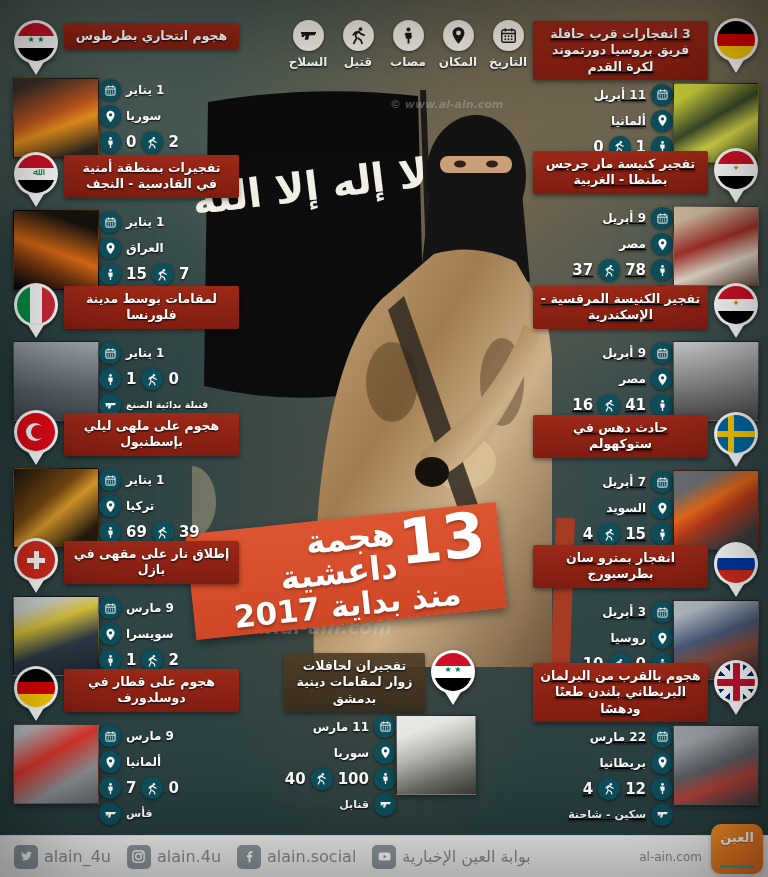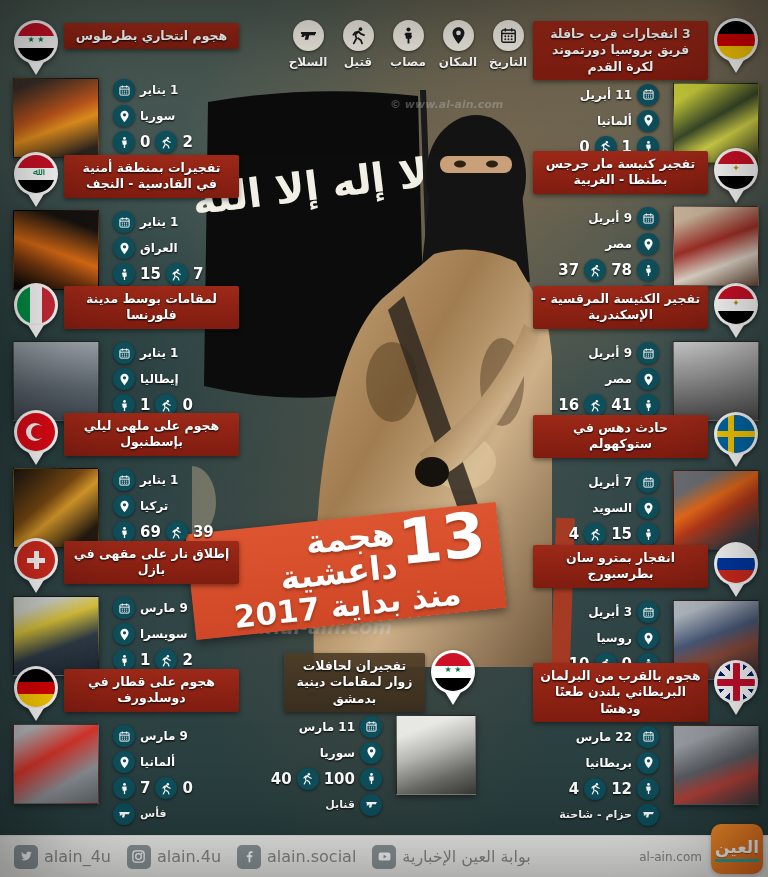--- a/index.html
+++ b/index.html
@@ -38,36 +38,36 @@
     box-shadow:0 4px 10px rgba(0,0,0,.45);padding:4px 14px 0 10px;color:#fff;}
   .banner-line1{display:flex;align-items:center;justify-content:center;gap:4px;
     font-weight:bold;font-size:33px;line-height:1;text-shadow:0 2px 3px rgba(0,0,0,.3);}
   .banner-count{font-size:62px;font-weight:bold;line-height:.9;margin-top:-12px;}
   .banner-line2{text-align:center;font-weight:bold;font-size:31px;line-height:1.15;
     text-shadow:0 2px 3px rgba(0,0,0,.3);}
   
   #events{position:absolute;inset:0;z-index:5;}
   .event-card{position:absolute;width:226px;}
   .side-left{left:13px;}
-  .side-right{right:9px;}
+  .side-right{right:9px;text-decoration:underline;}
   .side-center{left:284px;width:192px;}
   .card-head{display:flex;align-items:flex-start;gap:5px;}
   .side-right .card-head,.side-center .card-head{flex-direction:row-reverse;}
   .pin{width:46px;flex:none;display:flex;flex-direction:column;align-items:center;margin-top:0;}
   .pin-circle{width:44px;height:44px;border-radius:50%;background:#fff;padding:3px;
     box-shadow:0 2px 5px rgba(0,0,0,.5);}
   .flag{width:38px;height:38px;border-radius:50%;position:relative;overflow:hidden;}
   .pin-tail{width:0;height:0;border-left:8px solid transparent;border-right:8px solid transparent;
     border-top:13px solid #fff;margin-top:-2px;filter:drop-shadow(0 2px 2px rgba(0,0,0,.4));}
   .title-bar{flex:1;margin-top:3px;background:linear-gradient(180deg,#9d2918,#7f1c10);
     border-radius:2px;padding:5px 7px;box-shadow:0 2px 5px rgba(0,0,0,.45);}
   .side-center .title-bar{background:linear-gradient(180deg,rgba(78,60,38,.92),rgba(58,44,27,.92));}
   .title-bar span{display:block;color:#fff;font-weight:bold;font-size:12.5px;line-height:1.3;
     text-align:center;text-shadow:0 1px 2px #000;}
-  .card-body{display:flex;gap:14px;margin-top:3px;align-items:flex-start;}
+  .card-body{display:flex;gap:0;margin-top:3px;align-items:flex-start;}
   .side-right .card-body,.side-center .card-body{flex-direction:row-reverse;}
   .photo{width:86px;height:80px;flex:none;border:1px solid rgba(0,0,0,.45);
     box-shadow:0 2px 6px rgba(0,0,0,.5);background:#555;}
   .side-center .photo{width:80px;}
   .details{flex:1;padding-top:1px;}
   .drow{display:flex;align-items:center;gap:5px;margin:0 0 4px 0;color:#fff;font-weight:bold;
     font-size:12px;text-shadow:0 1px 2px #000;}
   .side-right .drow,.side-center .drow{flex-direction:row-reverse;}
   .ico{width:22px;height:22px;flex:none;border-radius:50%;background:#0e4f5c;color:#fff;
     display:flex;align-items:center;justify-content:center;box-shadow:0 1px 3px rgba(0,0,0,.5);}
@@ -111,22 +111,22 @@
     border-top:1px solid #ddd;display:flex;align-items:center;padding:0 64px 0 14px;z-index:6;}
   .social{display:flex;align-items:center;gap:6px;margin-right:16px;}
   .sicon{width:24px;height:24px;border-radius:5px;background:#8d979c;color:#fff;flex:none;
     display:flex;align-items:center;justify-content:center;}
   .sicon svg{width:15px;height:15px;}
   .handle{color:#8b8b8b;font-size:16px;}
   .site-url{position:absolute;right:66px;bottom:13px;color:#8b8b8b;font-size:12px;z-index:7;}
   .logo{position:absolute;right:5px;bottom:3px;width:52px;height:50px;border-radius:10px;
     background:linear-gradient(135deg,#f29029,#e86a1e);z-index:7;display:flex;align-items:center;
     justify-content:center;box-shadow:0 1px 4px rgba(0,0,0,.25);}
-  .logo-text{color:#fff;font-weight:bold;font-size:17px;text-shadow:0 1px 1px rgba(0,0,0,.3);
-    border-bottom:3px solid #2fa7a0;padding-bottom:2px;}
+  .logo-text{color:#fff;font-weight:bold;font-size:13px;text-shadow:0 1px 1px rgba(0,0,0,.3);
+    border-bottom:3px solid #2fa7a0;padding-bottom:20px;}
 </style>
 </head>
 <body>
 
 <div class="poster">
 
   <div class="figure-wrap">
     <svg width="360" height="585" viewBox="0 0 360 585">
       <defs>
         <linearGradient id="camo" x1="0" y1="0" x2="1" y2="1">
@@ -407,28 +407,20 @@
                     <circle cx="8" cy="16.8" r="1.2"></circle>
                     <circle cx="12" cy="16.8" r="1.2"></circle>
                     <circle cx="16" cy="16.8" r="1.2"></circle>
                   </g>
                 </svg>
               </div>
           <span dir="rtl">1 يناير</span>
         </div>
         <div class="drow">
           <div class="ico">
-                <svg viewBox="0 0 24 24">
-                  <path fill-rule="evenodd" fill="currentColor" d="M12 1.5c-4.1 0-7.5 3.3-7.5 7.4 0 5.6 7.5 13.6 7.5 13.6s7.5-8 7.5-13.6c0-4.1-3.4-7.4-7.5-7.4zm0 10.3a3 3 0 110-6 3 3 0 010 6z"></path>
-                </svg>
-              </div>
-          <span dir="rtl">إيطاليا</span>
-        </div>
-        <div class="drow">
-          <div class="ico">
                 <svg viewBox="0 0 24 24" fill="currentColor">
                   <circle cx="12" cy="4.5" r="2.6"></circle>
                   <path d="M8 8.5h8l-.7 7.5h-2.1v6h-2.4v-6H8.7z"></path>
                   <path d="M7.5 9.5l9 3.2-.6 1.8-9-3.2z"></path>
                 </svg>
               </div>
           <span class="num">1</span>
           <div class="ico">
                 <svg viewBox="0 0 24 24">
                   <circle cx="14.5" cy="4" r="2.3" fill="currentColor"></circle>
@@ -1087,21 +1079,21 @@
                 </svg>
               </div>
           <span class="num">4</span>
         </div>
         <div class="drow">
           <div class="ico">
                 <svg viewBox="0 0 24 24" fill="currentColor">
                   <path d="M2.5 7.5h19v2.2h-1.2v2h-6.6c-.4 0-.8.3-.9.7l-1.2 5.1H7.2l1.3-5.3H6.9l-.6 1.8H2.8l1.1-3.4-1.4-.9z"></path>
                 </svg>
               </div>
-          <span dir="rtl" class="weapon-text">حزام - شاحنة</span>
+          <span dir="rtl" class="weapon-text">سكين - شاحنة</span>
         </div>
       </div>
     </div>
   </div>
 
   <div class="event-card side-center" style="top: 650px;">
     <div class="card-head">
       <div class="pin">
         <div class="pin-circle">
           <div class="flag flag-syria"></div>

